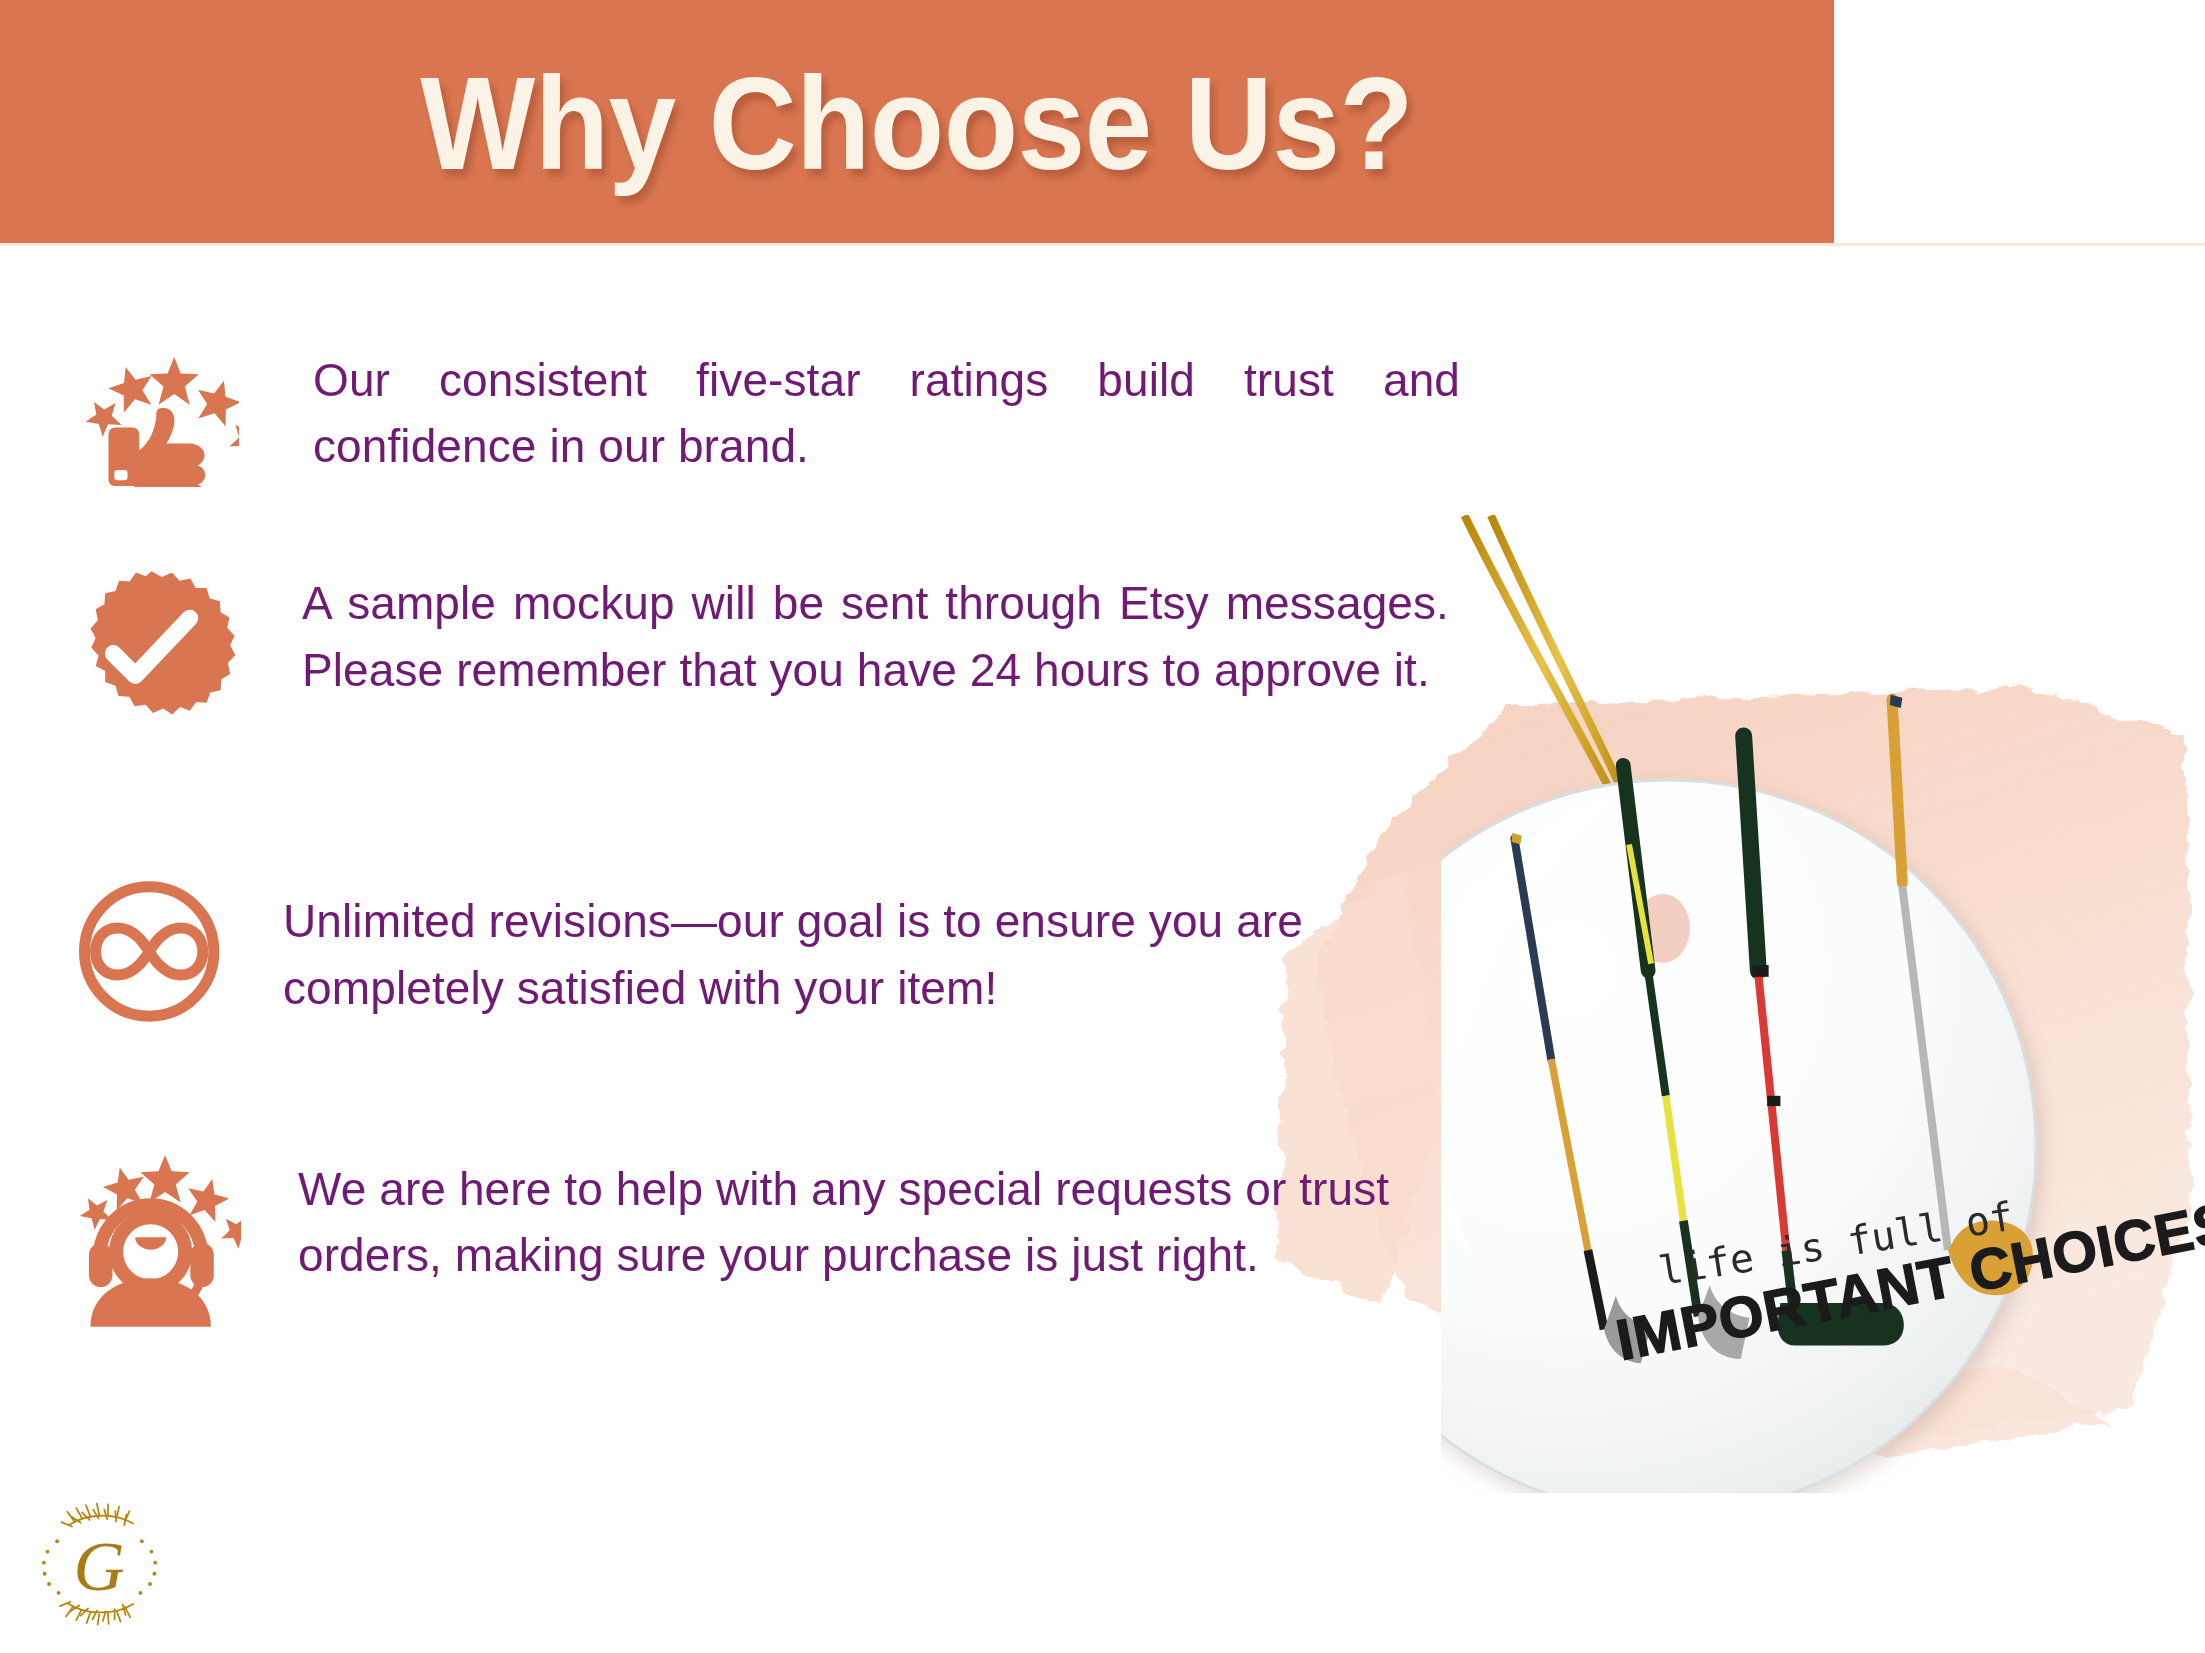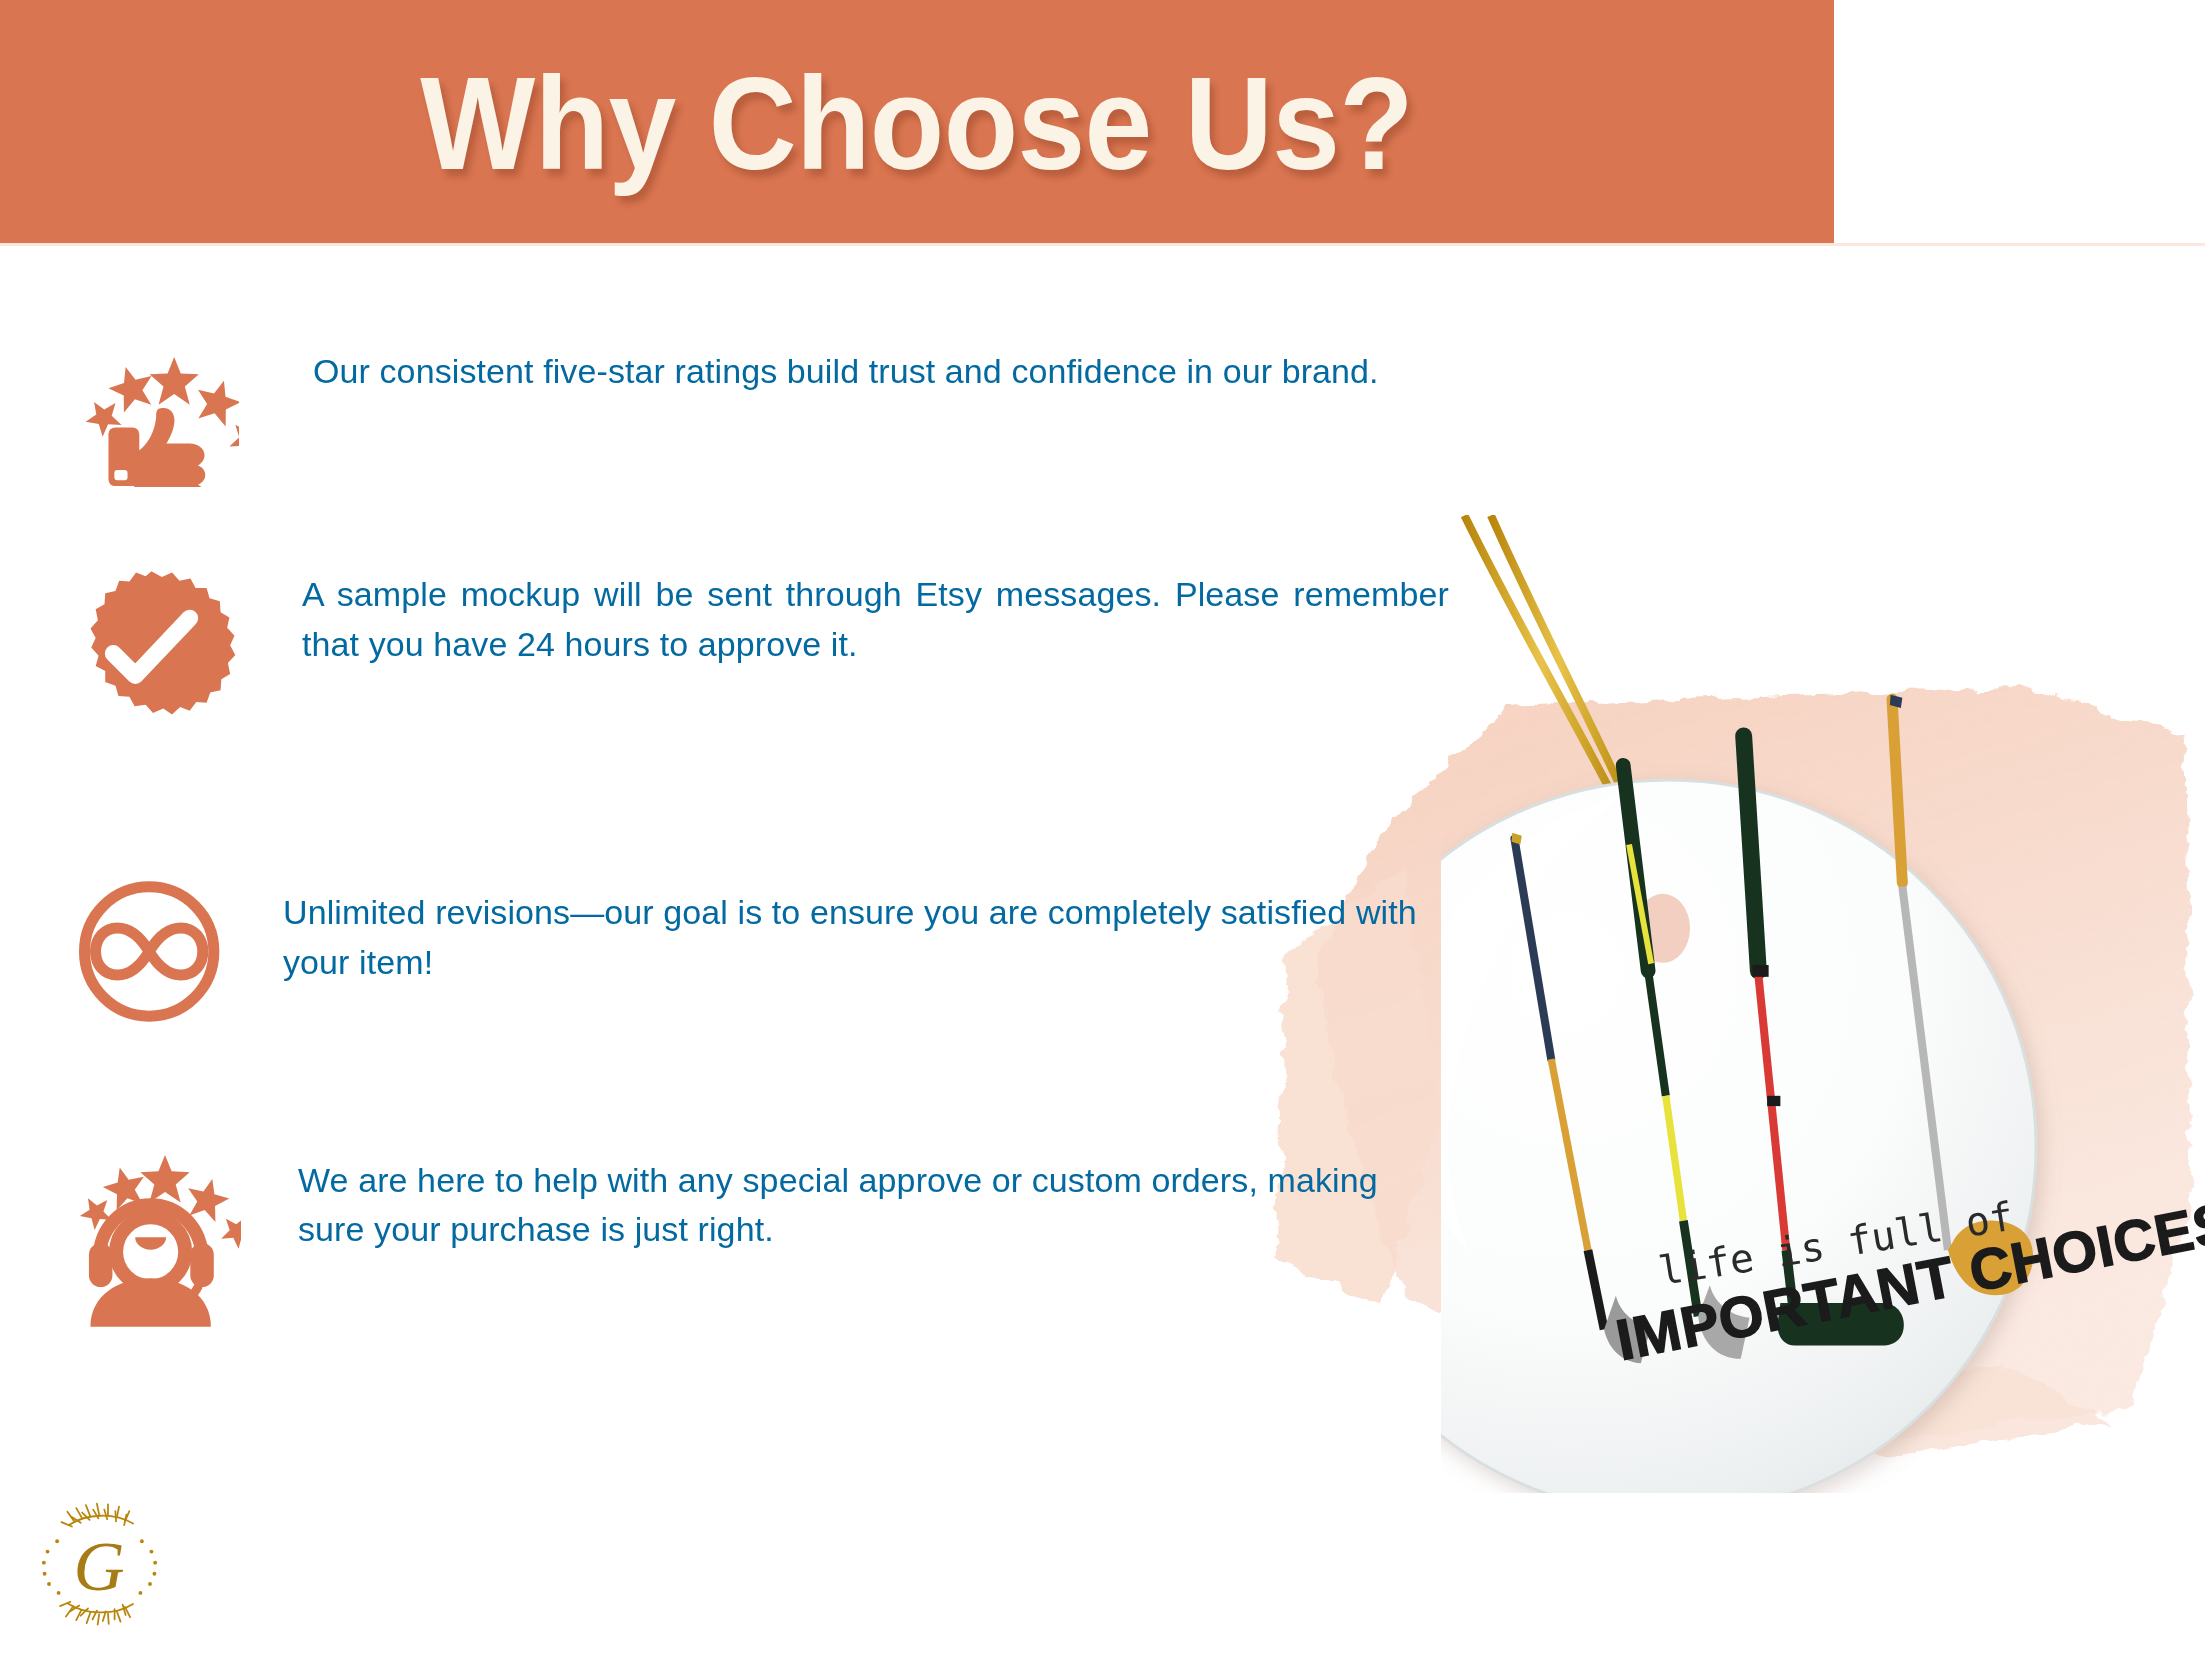--- a/index.html
+++ b/index.html
@@ -57,22 +57,22 @@
   .f4{ left:59px; top:860px;}
 
   .feature-icon{
     flex:0 0 auto;
     width:184px; height:169px;
     display:flex; align-items:center; justify-content:center;
   }
   .f3 .feature-icon{ height:147px; }
 
   .feature-text{
-    color:#0369a1;
-    font-size:34px;
+    color:#701a75;
+    font-size:46px;
     line-height:1.45;
     font-family:"Liberation Sans Narrow","Liberation Sans",sans-serif;
     letter-spacing:0.1px;
   }
   .f1 .feature-text{ width:1147px; text-align:justify; margin-left:70px; margin-top:23.5px; }
   .f2 .feature-text{ width:1147px; text-align:justify; margin-left:59px; margin-top:4.4px; }
   .f3 .feature-text{ width:1161px; text-align:left;    margin-left:40px; margin-top:10.3px; }
   .f4 .feature-text{ width:1147px; text-align:left;    margin-left:55px; margin-top:1.5px; }
 
   
@@ -210,21 +210,21 @@
 
           <circle cx="122" cy="140" r="47" fill="none" stroke="#d97550" stroke-width="19"></circle>
           <path d="M101,120 a21,17 0 0 0 42,0 z"></path>
 
           <path d="M190,170 C190,198 168,210 146,210" fill="none" stroke="#d97550" stroke-width="12" stroke-linecap="round"></path>
 
           <path d="M40,242 C40,200 77,176 122,176 C167,176 204,200 204,242 Z"></path>
         </g>
       </svg>
     </div>
-    <div class="feature-text">We are here to help with any special approve or custom orders, making sure your purchase is just right.</div>
+    <div class="feature-text">We are here to help with any special requests or trust orders, making sure your purchase is just right.</div>
   </div>
 
 </div>
 
 <div class="ornament-wrap">
   <svg width="764" height="978" viewBox="0 0 1040 1330" aria-hidden="true">
     <defs>
       <radialGradient id="discg" cx="0.36" cy="0.26" r="0.85">
         <stop offset="0%" stop-color="#ffffff"></stop>
         <stop offset="55%" stop-color="#fbfcfc"></stop>

